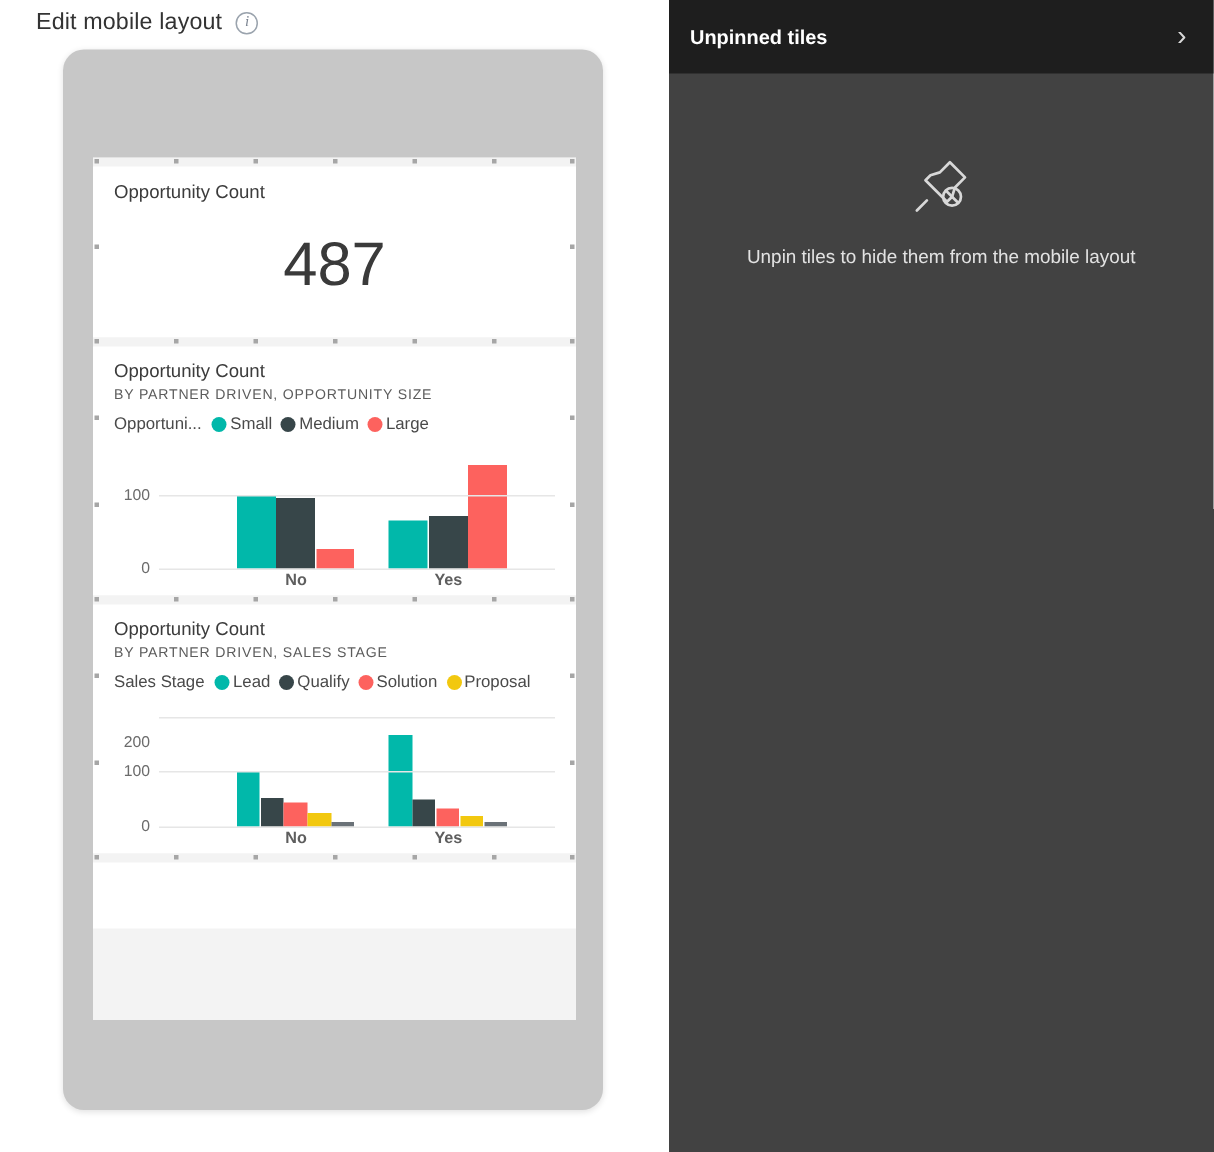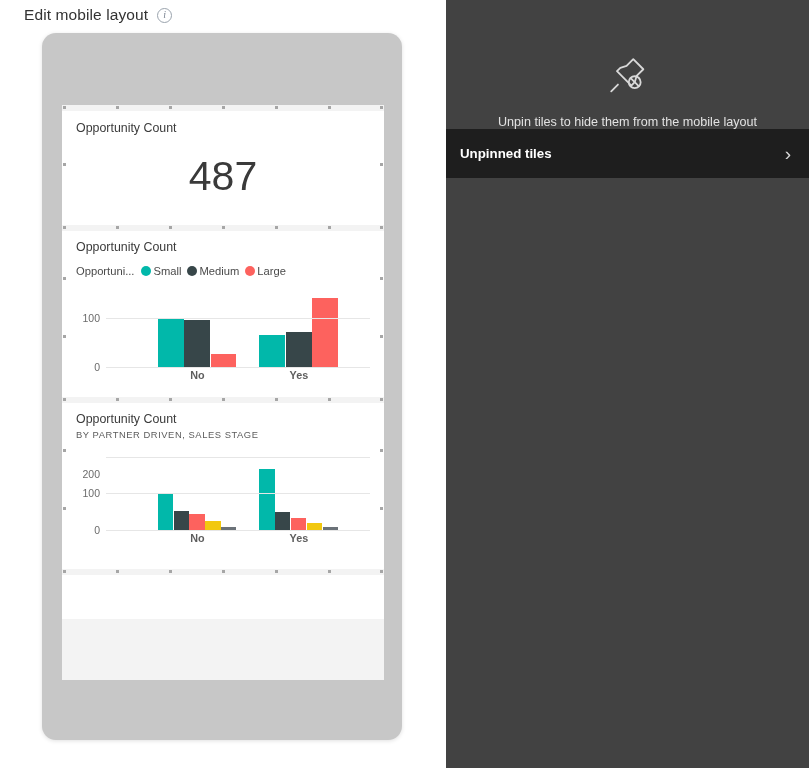--- a/index.html
+++ b/index.html
@@ -305,20 +305,21 @@
       </div>
     </div>
 
     <div class="tile tile-chart" id="tile-chart1">
       <div class="side-dot" style="left:1px; top:46px;"></div>
       <div class="side-dot" style="right:1px; top:46px;"></div>
       <div class="side-dot" style="left:1px; top:104px;"></div>
       <div class="side-dot" style="right:1px; top:104px;"></div>
 
       <div class="tile-heading">Opportunity Count</div>
+      <div class="tile-subheading">BY PARTNER DRIVEN, OPPORTUNITY SIZE</div>
 
       <div class="legend">
         <span class="legend-title">Opportuni...</span>
         <span class="legend-item">
           <span class="legend-swatch" style="background: rgb(1, 184, 170);"></span>
           <span>Small</span>
         </span>
         <span class="legend-item">
           <span class="legend-swatch" style="background: rgb(55, 70, 73);"></span>
           <span>Medium</span>
@@ -367,20 +368,39 @@
 
     <div class="tile tile-chart" id="tile-chart2">
       <div class="side-dot" style="left:1px; top:46px;"></div>
       <div class="side-dot" style="right:1px; top:46px;"></div>
       <div class="side-dot" style="left:1px; top:104px;"></div>
       <div class="side-dot" style="right:1px; top:104px;"></div>
 
       <div class="tile-heading">Opportunity Count</div>
       <div class="tile-subheading">BY PARTNER DRIVEN, SALES STAGE</div>
 
+      <div class="legend">
+        <span class="legend-title" style="max-width:none">Sales Stage</span>
+        <span class="legend-item">
+          <span class="legend-swatch" style="background: rgb(1, 184, 170);"></span>
+          <span>Lead</span>
+        </span>
+        <span class="legend-item">
+          <span class="legend-swatch" style="background: rgb(55, 70, 73);"></span>
+          <span>Qualify</span>
+        </span>
+        <span class="legend-item">
+          <span class="legend-swatch" style="background: rgb(253, 98, 94);"></span>
+          <span>Solution</span>
+        </span>
+        <span class="legend-item">
+          <span class="legend-swatch" style="background: rgb(242, 200, 15);"></span>
+          <span>Proposal</span>
+        </span>
+      </div>
 
       <div class="plot">
         <div class="y-axis">
             <div class="y-tick" style="top: 78px;">0</div>
             <div class="y-tick" style="top: 41.7209px;">100</div>
             <div class="y-tick" style="top: 22px;">200</div>
           </div>
         <div class="grid-area">
           <div class="bars-layer">
               <div class="bar" style="left: 51.7846px; width: 15.24px; height: 36.2791px; background: rgb(1, 184, 170);"></div>
@@ -419,29 +439,29 @@
 
     <div class="tile" id="tile-region">
       <div class="tile-heading"></div>
       <div class="tile-subheading"></div>
     </div>
 
   </div>
 </div>
 
 <div id="unpinned-panel">
+  <div id="unpinned-header">
+    <span id="unpinned-header-title">Unpinned tiles</span>
+    <span id="panel-collapse-chevron">›</span>
+  </div>
+
   <div id="unpinned-empty">
     <svg id="unpin-icon" width="46" height="46" viewBox="0 0 48 48">
       <g fill="none" stroke="#d8d8d8" stroke-width="1.9" stroke-linecap="round" stroke-linejoin="round">
         <path d="M29.5 7.5 L22.5 14.5 L16 16.5 L12.5 20 L27.5 35 L31 31.5 L33 25 L40 18 Z"></path>
         <path d="M13.5 34 L6.5 41"></path>
       </g>
       <circle cx="31" cy="31.5" r="6.2" fill="none" stroke="#d8d8d8" stroke-width="1.9"></circle>
       <path d="M26.8 27.3 L35.2 35.7" stroke="#d8d8d8" stroke-width="1.9" stroke-linecap="round"></path>
     </svg>
     <div id="unpinned-empty-text">Unpin tiles to hide them from the mobile layout</div>
   </div>
-
-  <div id="unpinned-header">
-    <span id="unpinned-header-title">Unpinned tiles</span>
-    <span id="panel-collapse-chevron">›</span>
-  </div>
 </div>
 
 </body></html>

